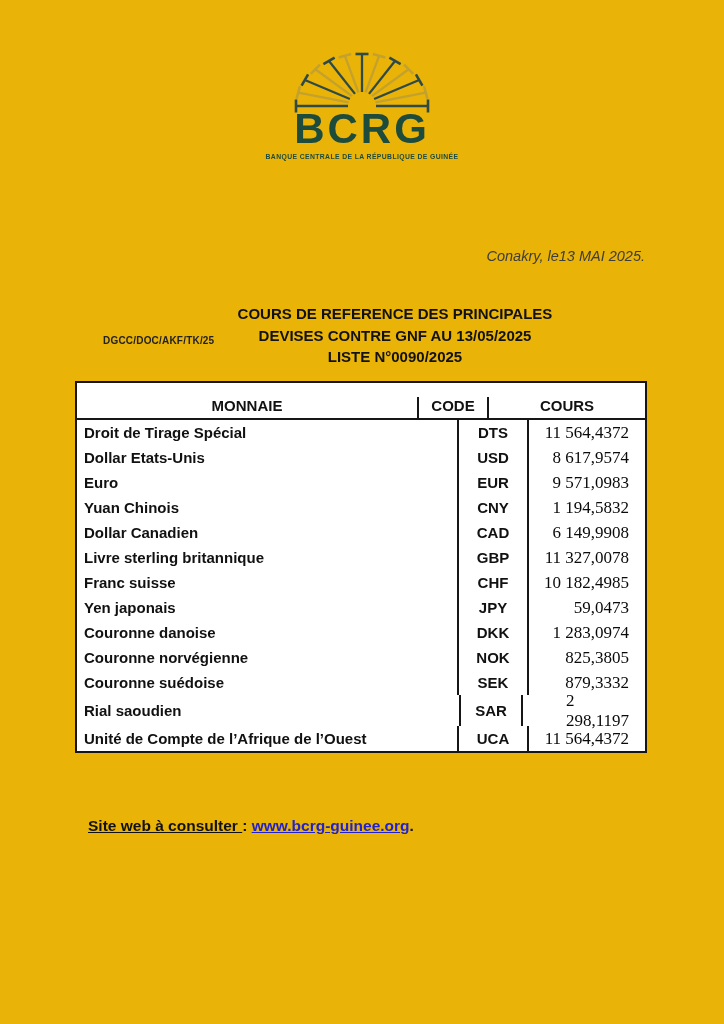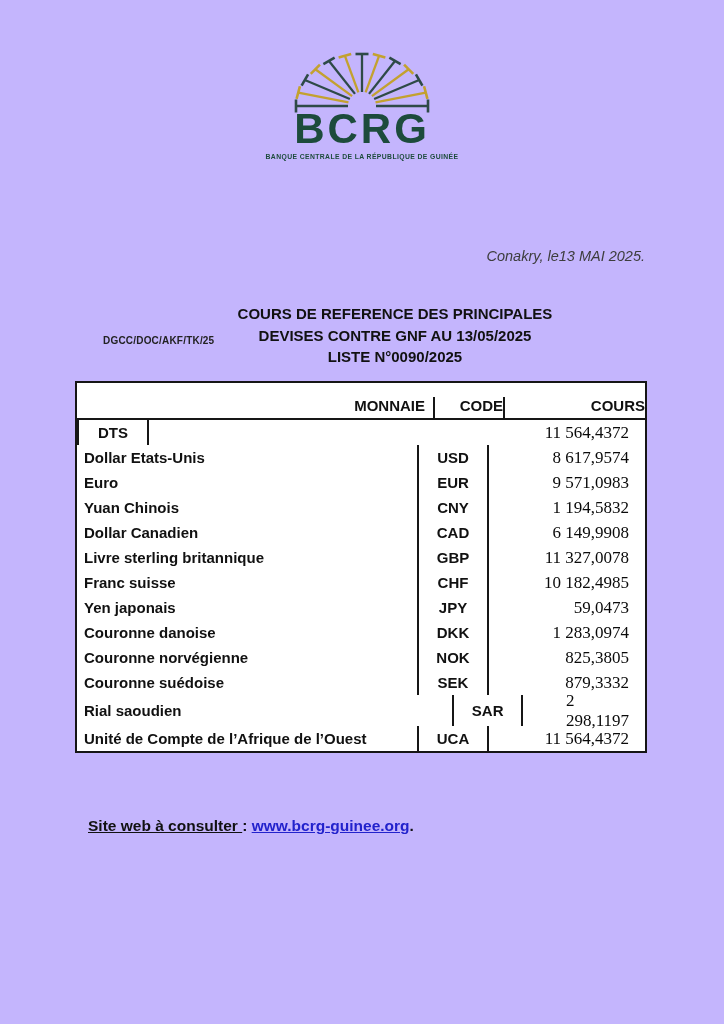--- a/index.html
+++ b/index.html
@@ -1,20 +1,20 @@
 <!DOCTYPE html>
 <html><head>
 <meta charset="utf-8">
 <style>
   html, body { margin: 0; padding: 0; background: #ffffff; }
   .page {
     position: relative;
     width: 724px;
     height: 1024px;
-    background: #c4b5fd;
+    background: #eab308;
     font-family: "Liberation Sans", sans-serif;
     color: #111;
     overflow: hidden;
   }
 
   
   .logo-block {
     position: absolute;
     top: 44px;
     left: 50%;
@@ -85,24 +85,23 @@
   }
   .t-header {
     display: flex;
     height: 35px;
     border-bottom: 2px solid #161616;
     align-items: flex-end;
   }
   .t-header > div {
     font-size: 15px;
     font-weight: bold;
-    text-align: right;
+    text-align: center;
     padding-bottom: 4px;
     box-sizing: border-box;
-    margin-left: 8px;
   }
   .c-monnaie { width: 340px; }
   .c-code    { width: 72px; border-left: 2px solid #161616; border-right: 2px solid #161616; }
   .c-cours   { flex: 1; }
 
   .t-body .row { display: flex; height: 25px; }
   .t-body .row:nth-child(12) { height: 31px; gap: 43px; }
   .t-body .row > div { display: flex; align-items: center; box-sizing: border-box; }
   .cell-monnaie {
     width: 340px;
@@ -111,20 +110,21 @@
     font-weight: bold;
     white-space: nowrap;
   }
   .cell-code {
     width: 72px;
     border-left: 2px solid #161616;
     border-right: 2px solid #161616;
     justify-content: center;
     font-size: 15px;
     font-weight: bold;
+    margin-left: 40px;
   }
   .cell-cours {
     flex: 1;
     justify-content: flex-end;
     padding-right: 16px;
     font-family: "Liberation Serif", serif;
     font-size: 17px;
     color: #0a0a0a;
   }
 
@@ -190,20 +190,21 @@
   </div>
 
   <div class="rates-table">
     <div class="t-header">
       <div class="c-monnaie">MONNAIE</div>
       <div class="c-code">CODE</div>
       <div class="c-cours">COURS</div>
     </div>
     <div class="t-body">
     <div class="row">
+      <div class="cell-monnaie">Droit de Tirage Spécial</div>
       <div class="cell-code">DTS</div>
       <div class="cell-cours">11 564,4372</div>
     </div>
 
     <div class="row">
       <div class="cell-monnaie">Dollar Etats-Unis</div>
       <div class="cell-code">USD</div>
       <div class="cell-cours">8 617,9574</div>
     </div>
 

